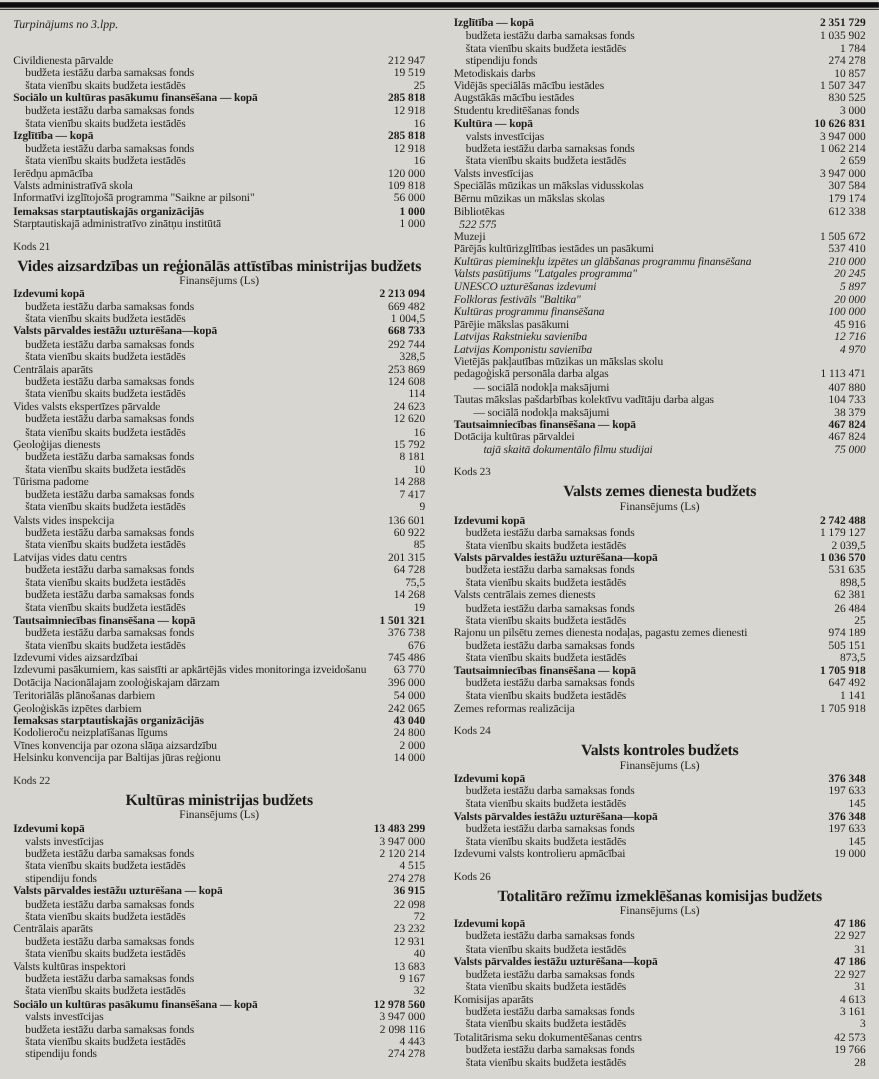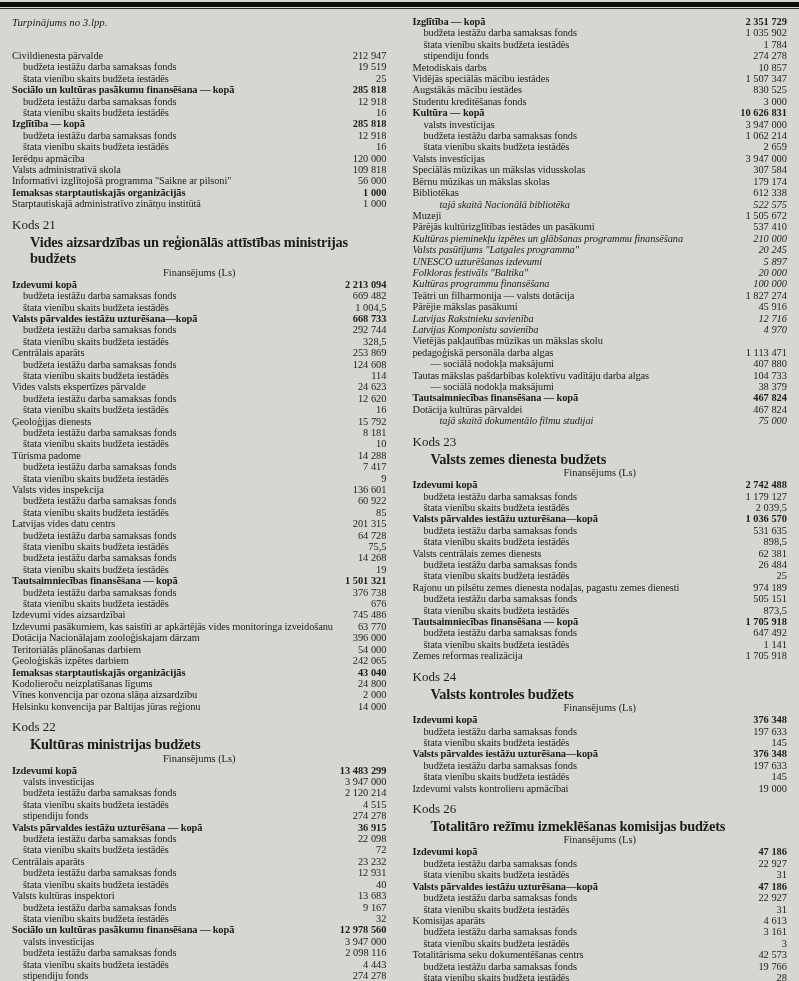--- a/index.html
+++ b/index.html
@@ -18,22 +18,22 @@
   .note{font-style:italic;font-size:10.8px;line-height:13px;margin-bottom:21px;}
   .row{display:flex;justify-content:space-between;font-size:10.4px;line-height:11.4px;}
   .row .label{flex:1 1 auto;min-width:0;letter-spacing:-0.1px;}
   .row .value{flex:0 0 auto;padding-left:5px;white-space:nowrap;text-align:right;}
   .row.bold{font-weight:700;gap:12px;}
   .row.sub .label{padding-left:11px;}
   .row.sub2 .label{padding-left:18px;}
   .row.italic{font-style:italic;}
   .row.italic-sub{font-style:italic;}
   .row.italic-sub .label{padding-left:27px;}
-  .kods{font-size:13px;line-height:12px;margin-top:9px;margin-bottom:3px;}
-  .heading{text-align:left;font-weight:700;font-size:14.4px;line-height:16.5px;letter-spacing:-0.2px;margin-left:18px;}
+  .kods{font-size:10px;line-height:12px;margin-top:9px;margin-bottom:3px;}
+  .heading{text-align:center;font-weight:700;font-size:14.4px;line-height:16.5px;letter-spacing:-0.2px;}
   .finance{text-align:center;font-size:10.4px;line-height:12px;}
 </style>
 </head>
 <body>
 
 <div class="page">
   <div class="top-rule"></div>
   <div class="top-rule-thin"></div>
   <div class="columns" id="columns">
       <div class="col">
@@ -388,21 +388,20 @@
         </div>
         <div class="row plain">
           <span class="label">Bērnu mūzikas un mākslas skolas</span>
           <span class="value">179 174</span>
         </div>
         <div class="row plain">
           <span class="label">Bibliotēkas</span>
           <span class="value">612 338</span>
         </div>
         <div class="row italic-sub">
-          <span class="label">tajā skaitā Nacionālā bibliotēka</span>
           <span class="value">522 575</span>
         </div>
         <div class="row plain">
           <span class="label">Muzeji</span>
           <span class="value">1 505 672</span>
         </div>
         <div class="row plain">
           <span class="label">Pārējās kultūrizglītības iestādes un pasākumi</span>
           <span class="value">537 410</span>
         </div>
@@ -418,24 +417,20 @@
           <span class="label">UNESCO uzturēšanas izdevumi</span>
           <span class="value">5 897</span>
         </div>
         <div class="row italic">
           <span class="label">Folkloras festivāls "Baltika"</span>
           <span class="value">20 000</span>
         </div>
         <div class="row italic">
           <span class="label">Kultūras programmu finansēšana</span>
           <span class="value">100 000</span>
-        </div>
-        <div class="row plain">
-          <span class="label">Teātri un filharmonija — valsts dotācija</span>
-          <span class="value">1 827 274</span>
         </div>
         <div class="row plain">
           <span class="label">Pārējie mākslas pasākumi</span>
           <span class="value">45 916</span>
         </div>
         <div class="row italic">
           <span class="label">Latvijas Rakstnieku savienība</span>
           <span class="value">12 716</span>
         </div>
         <div class="row italic">

